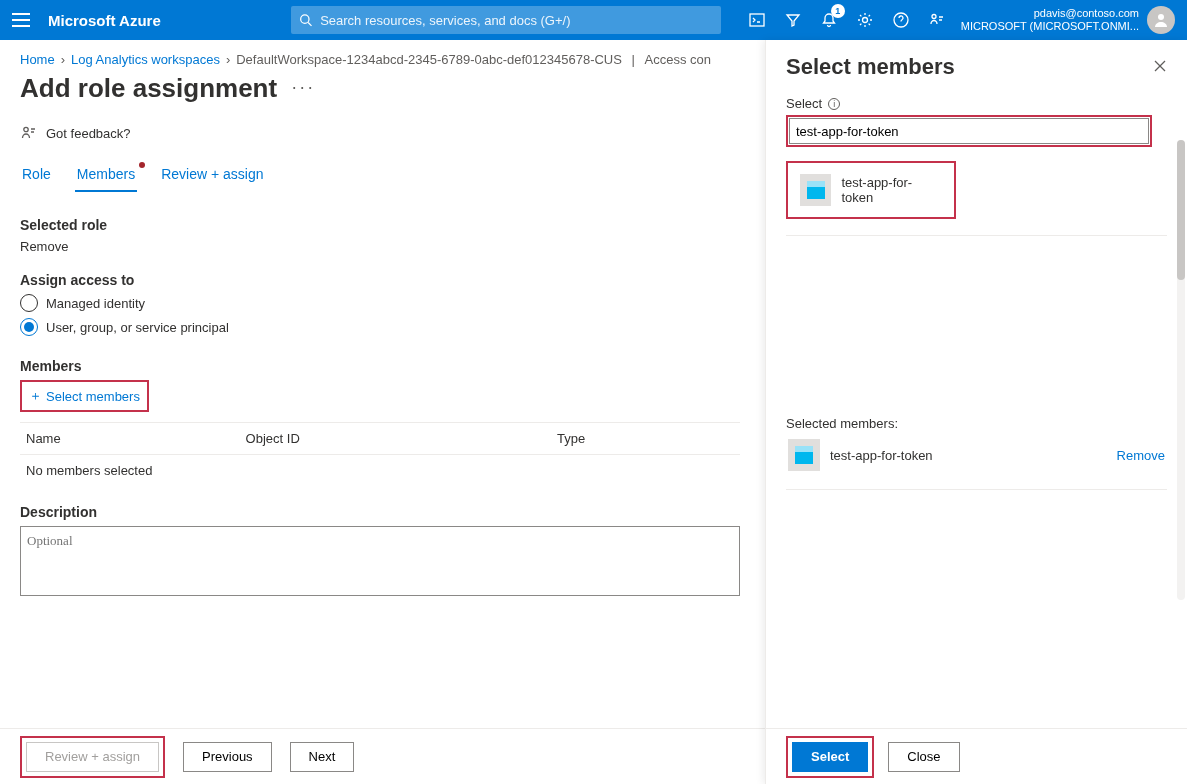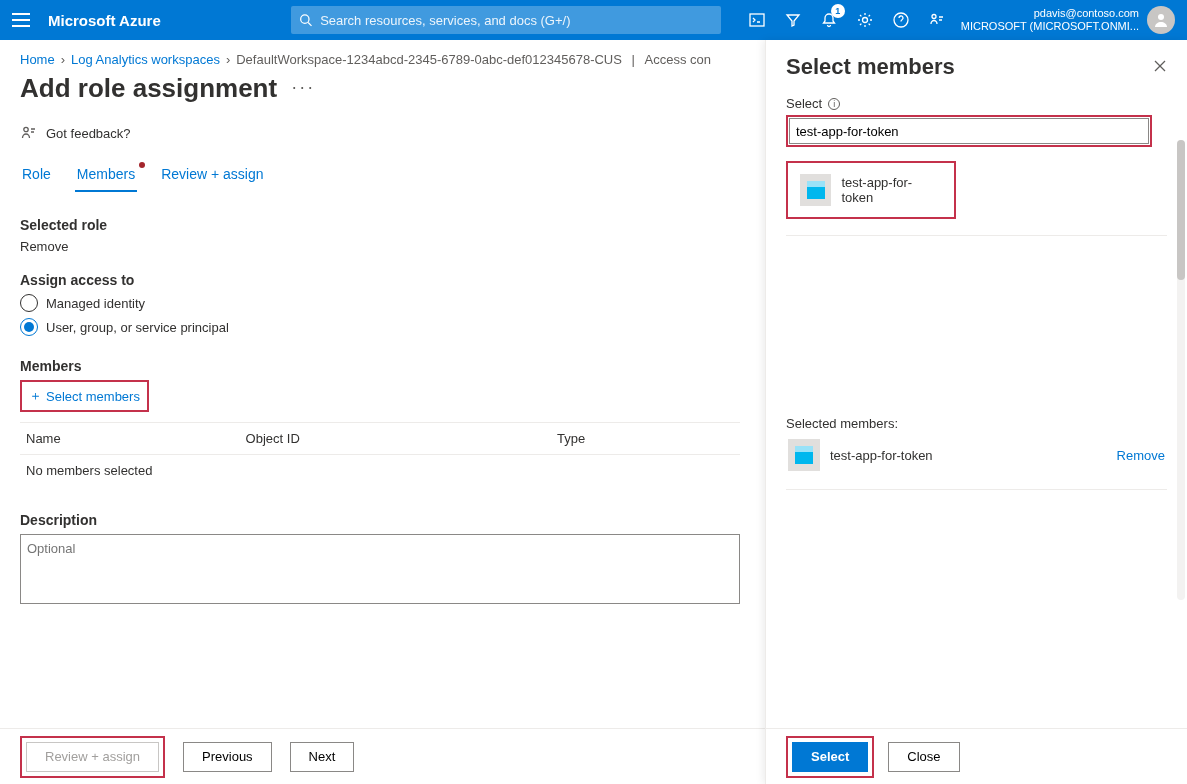--- a/index.html
+++ b/index.html
@@ -104,21 +104,21 @@
     display:inline-flex; align-items:center; gap:4px; color:#0078d4;
     padding:4px 6px; cursor:pointer;
   }
   .highlight-box { border: 2px solid #c4314b; display:inline-block; padding:1px;}
   .highlight-box.full { display:block; padding:3px 6px; }
 
   table.mem { width: 720px; border-collapse: collapse; margin-top:10px; }
   table.mem th { text-align:left; font-weight:400; font-size:13px; padding:8px 6px; border-top:1px solid #edebe9; }
   table.mem td { padding:8px 6px; border-top:1px solid #edebe9; color:#323130;}
   .desc-ta {
-    width: 720px; height: 70px; border:1px solid #8a8886; padding:6px; font-family:Liberation Sans, sans-serif; font-size:13px;
+    width: 720px; height: 70px; border:1px solid #8a8886; padding:6px; font-family:Liberation Serif, serif; font-size:13px;
     resize:none;
   }
 
   
   .bottom-bar {
     position:absolute; left:0; bottom:0; height:56px;
     width:765px;
     display:flex; align-items:center; gap:18px; padding:0 20px;
     border-top:1px solid #edebe9; background:#fff;
   }
@@ -301,21 +301,21 @@
       <th>Type</th>
     </tr>
       </thead>
     <tbody>
         <tr>
       <td colspan="3">No members selected</td>
     </tr>
       </tbody>
   </table>
 
-  <div class="section-h" style="margin-top:26px">Description</div>
+  <div class="section-h" style="margin-top:18px">Description</div>
   <textarea class="desc-ta" placeholder="Optional" style=""></textarea>
 </div>
 
 <div class="bottom-bar">
   <span class="highlight-wrap">
     <button class="btn disabled">Review + assign</button>
   </span>
   <button class="btn">Previous</button>
   <button class="btn">Next</button>
 </div>

